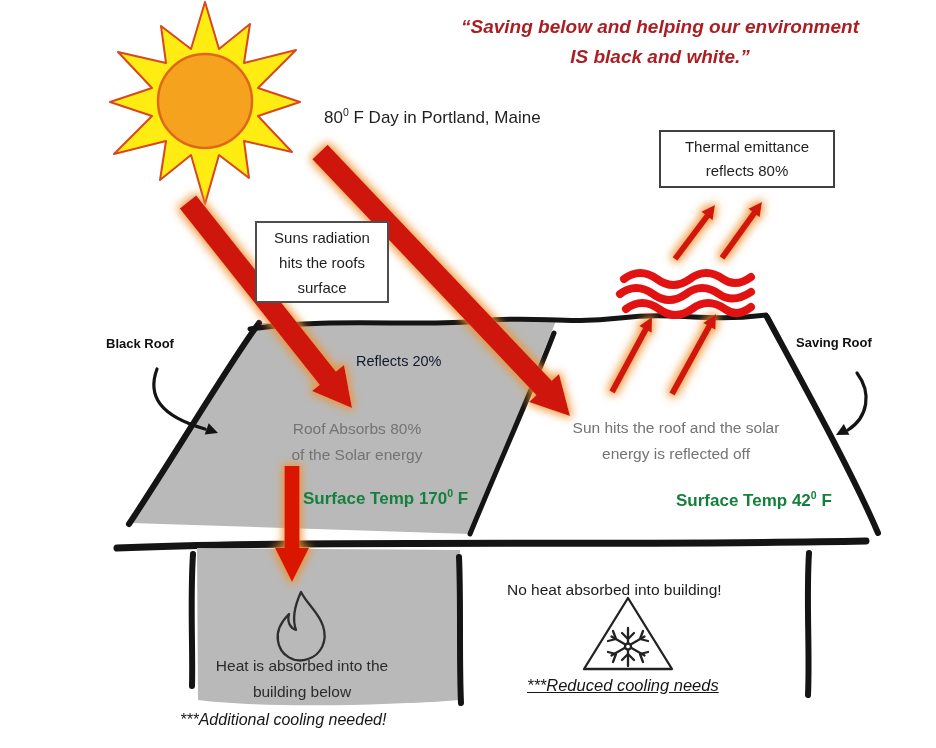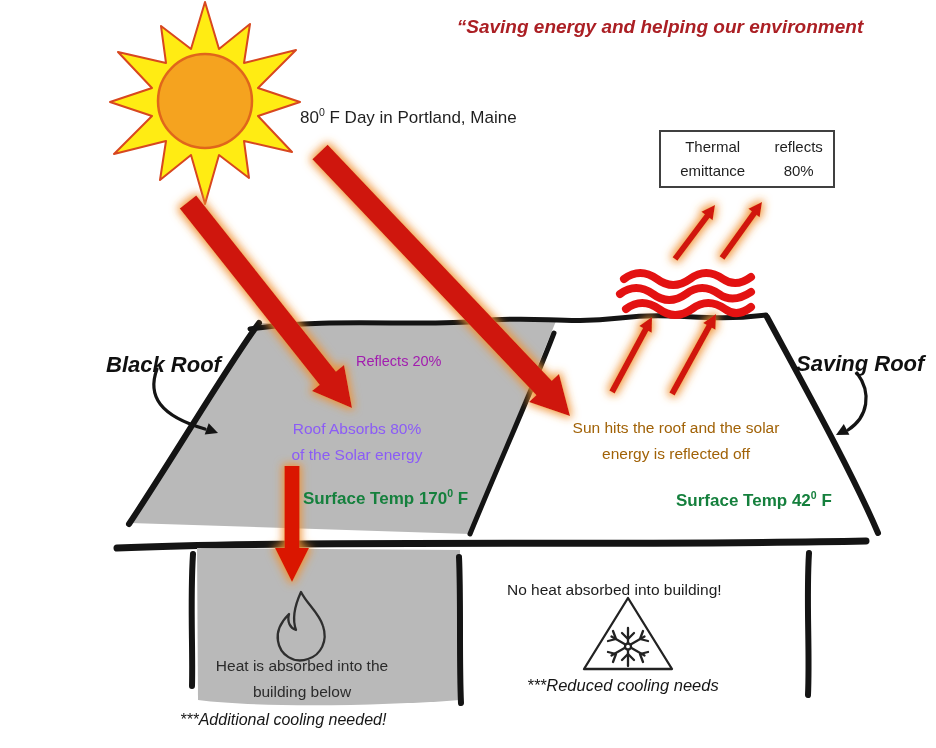--- a/index.html
+++ b/index.html
@@ -2,45 +2,45 @@
 <html><head>
 <meta charset="utf-8">
 <style>
   html,body{margin:0;padding:0;background:#fff;}
   .canvas{position:relative;width:936px;height:748px;background:#ffffff;overflow:hidden;
           font-family:"Liberation Sans",sans-serif;}
   svg.layer{position:absolute;left:0;top:0;z-index:1;}
   .txt{position:absolute;z-index:2;color:#222;}
   .quote{left:440px;top:12px;width:440px;text-align:center;color:#ab1f24;
          font-size:19px;font-weight:bold;font-style:italic;line-height:30px;}
-  .day-temp{left:300px;top:106px;font-size:17px;color:#1f1f1f;}
+  .day-temp{left:324px;top:106px;font-size:17px;color:#1f1f1f;}
   sup{font-size:0.62em;}
-  .box{background:#fff;display:flex;flex-direction:row;align-items:center;justify-content:center;
+  .box{background:#fff;display:flex;flex-direction:column;align-items:center;justify-content:center;
        color:#1f1f1f;text-align:center;}
   .thermal-box{left:659px;top:130px;width:172px;height:54px;border:2px solid #404040;
                font-size:15px;line-height:24px;}
   .radiation-box{left:255px;top:221px;width:130px;height:78px;border:2px solid #4e4e4e;
                  font-size:15px;line-height:25px;}
-  .roof-label{font-size:22px;font-weight:bold;font-style:italic;color:#101010;margin-top:16px;}
+  .roof-label{font-size:13px;font-weight:bold;color:#101010;}
   .black-roof-label{left:106px;top:336px;}
   .white-roof-label{left:796px;top:335px;}
-  .reflects-20{left:356px;top:353px;font-size:14.5px;color:#a21caf;}
+  .reflects-20{left:356px;top:353px;font-size:14.5px;color:#0f172a;}
   .roof-absorbs{left:262px;top:416px;width:190px;text-align:center;font-size:15.5px;
-                line-height:26px;color:#8b5cf6;}
+                line-height:26px;color:#737373;}
   .surface-temp{font-size:17px;font-weight:bold;color:#15803d;}
   .surface-temp-black{left:303px;top:487px;}
   .surface-temp-white{left:676px;top:489px;}
   .sun-hits{left:556px;top:415px;width:240px;text-align:center;font-size:15.5px;
-            line-height:26px;color:#a16207;}
+            line-height:26px;color:#737373;}
   .no-heat{left:507px;top:581px;font-size:15.5px;color:#1c1c1c;}
   .heat-absorbed{left:198px;top:653px;width:208px;text-align:center;font-size:15.5px;
                  line-height:26px;color:#2b2b2b;}
   .cooling-note{font-style:italic;color:#161616;}
   .additional-cooling{left:180px;top:711px;font-size:16px;}
-  .reduced-cooling{left:527px;top:676px;font-size:16.5px;}
+  .reduced-cooling{left:527px;top:676px;font-size:16.5px;text-decoration:underline;}
 </style>
 </head>
 <body>
 
 <div class="canvas">
 
   <svg class="layer" width="936" height="748" viewBox="0 0 936 748">
     <defs>
       <filter id="glow" x="-60%" y="-60%" width="220%" height="220%">
         <feMorphology operator="dilate" radius="1.5" in="SourceAlpha" result="d"></feMorphology>
@@ -122,32 +122,38 @@
       <path d="M622,660 L628,654 L634,660"></path>
       <path d="M608,641 L616,639 L613,631"></path>
       <path d="M648,641 L640,639 L643,631"></path>
       <path d="M608,652 L616,654 L613,662"></path>
       <path d="M648,652 L640,654 L643,662"></path>
       <circle cx="628" cy="646.5" r="3" fill="#fff"></circle>
     </g>
   </svg>
 
   <div class="txt quote">
-    <div>“Saving energy and helping our environment</div>
+    <div>“Saving below and helping our environment</div>
+    <div>IS black and white.”</div>
   </div>
 
   <div class="txt day-temp">
     <span>80</span><sup>0</sup><span> F Day in Portland, Maine</span>
   </div>
 
   <div class="txt box thermal-box">
     <div>Thermal emittance</div>
     <div>reflects 80%</div>
   </div>
 
+  <div class="txt box radiation-box">
+    <div>Suns radiation</div>
+    <div>hits the roofs</div>
+    <div>surface</div>
+  </div>
 
   <div class="txt roof-label black-roof-label">Black Roof</div>
   <div class="txt roof-label white-roof-label">Saving Roof</div>
 
   <div class="txt reflects-20">Reflects 20%</div>
 
   <div class="txt roof-absorbs">
     <div>Roof Absorbs 80%</div>
     <div>of the Solar energy</div>
   </div>

